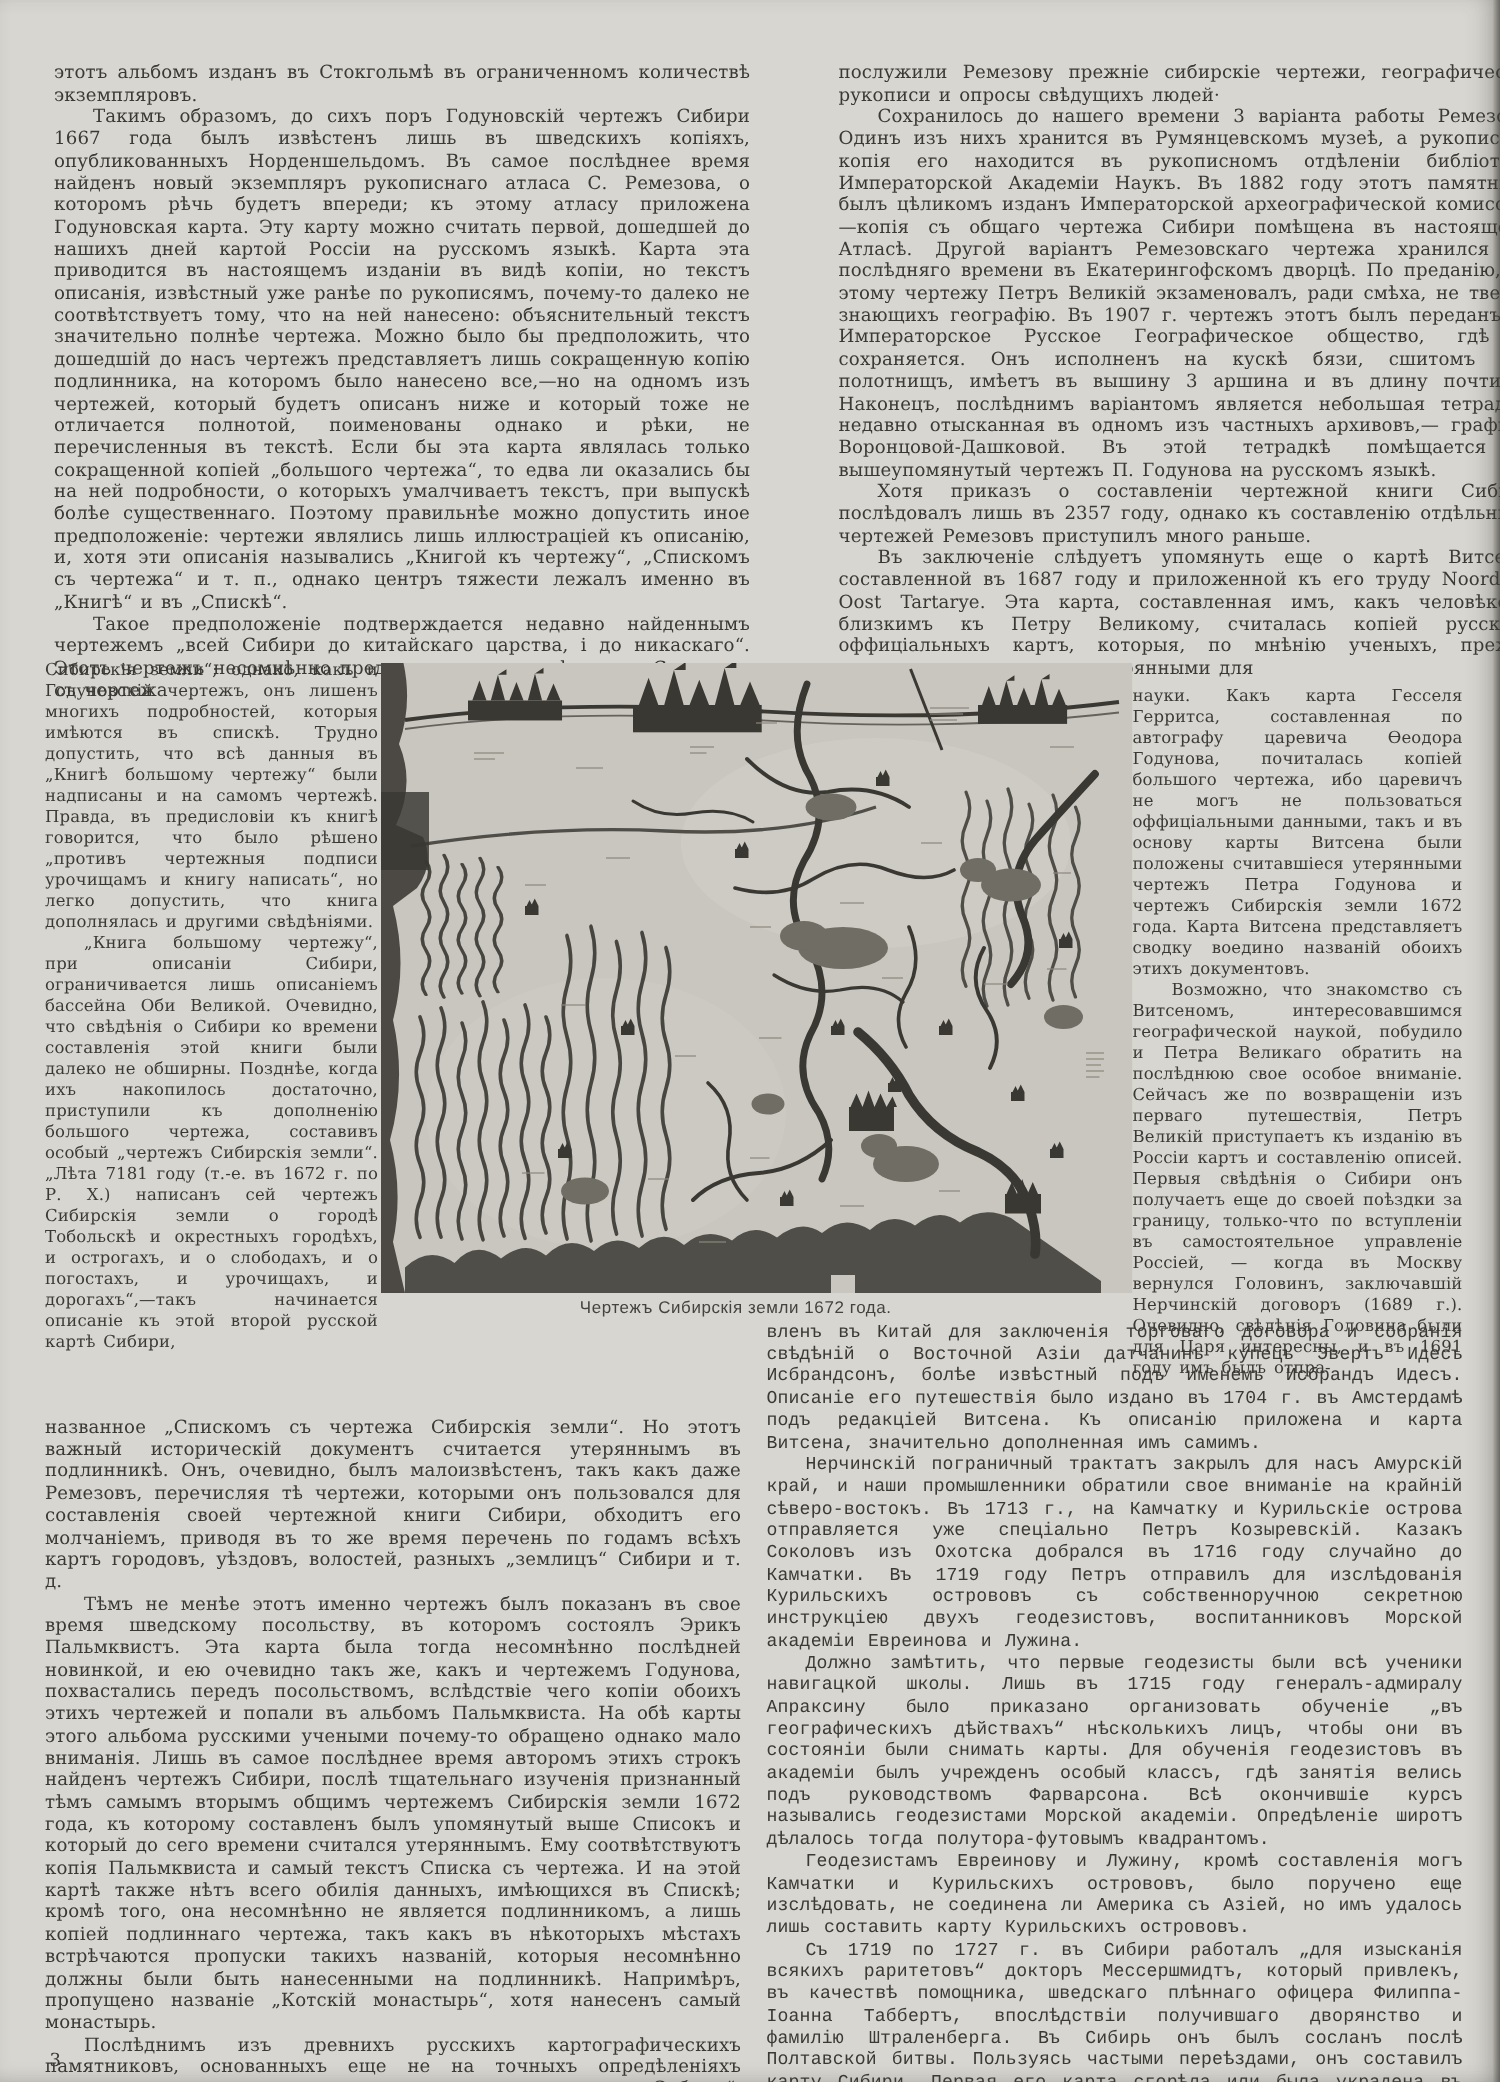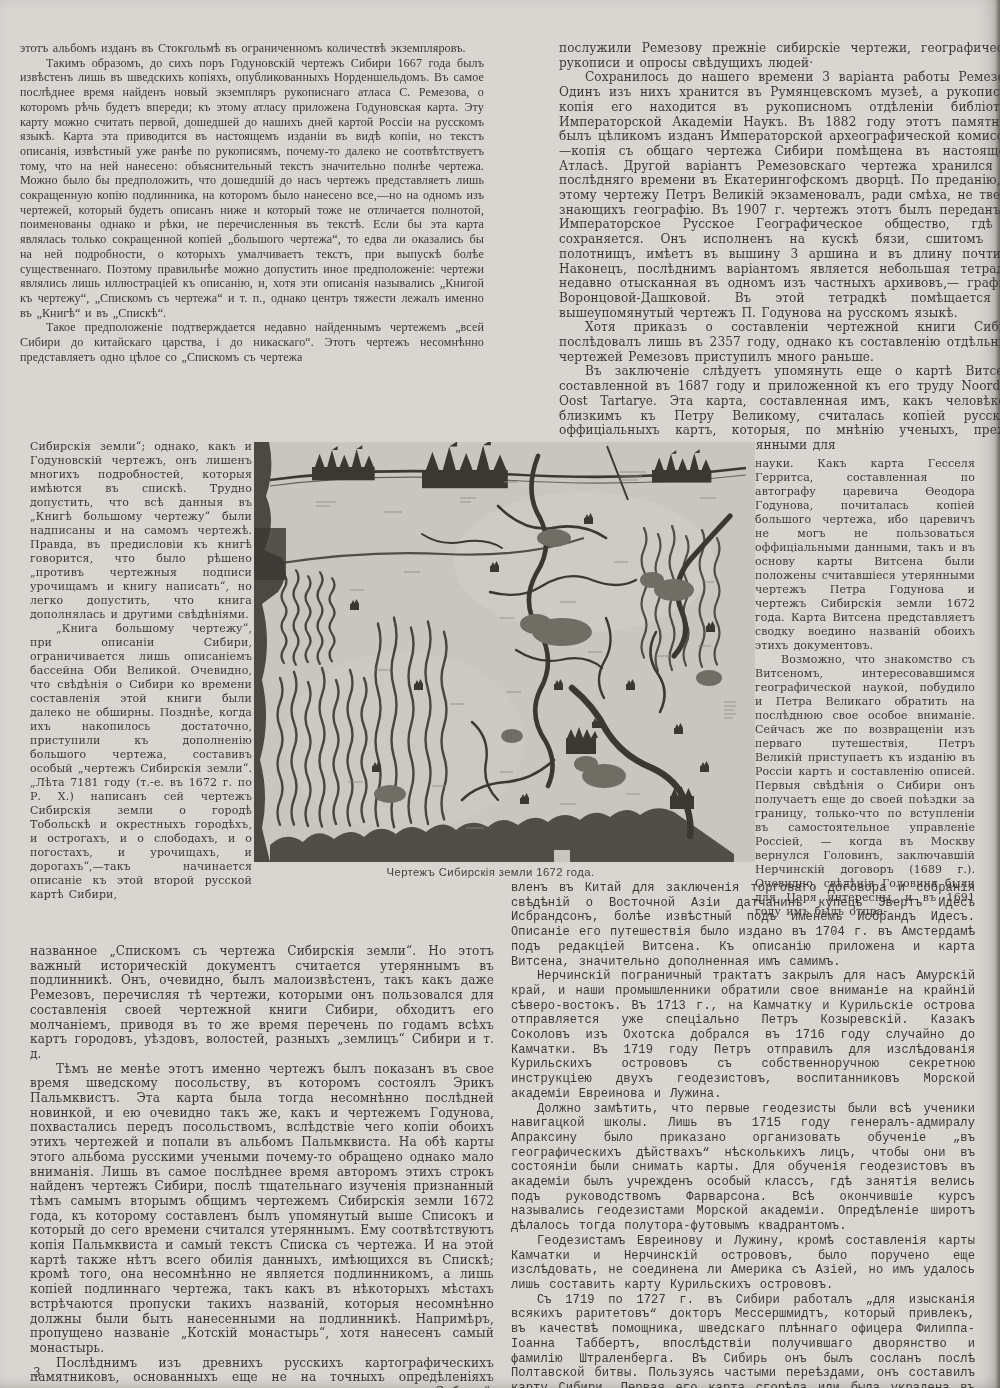--- a/index.html
+++ b/index.html
@@ -11,21 +11,21 @@
   .page{
     position:relative; width:1000px; height:1388px; background:var(--paper);
     font-family:"DejaVu Serif","Liberation Serif",serif; color:var(--ink);
     overflow:hidden;
     box-shadow:inset -14px 0 18px -10px rgba(60,58,52,.45), inset 0 -6px 14px -8px rgba(60,58,52,.25);
   }
   .tb{position:absolute; text-align:justify; font-size:12.1px; line-height:14.7px; letter-spacing:.1px;}
   .tb p{margin:0; text-indent:26px; word-spacing:1.5px;}
   .tb p:first-child{text-indent:0;}
   .tb.small{font-size:11px; line-height:14.0px;}
-  .lt{left:20px;  top:41px;  width:464px; height:400px;font-family:Liberation Serif, serif;}
+  .lt{left:36px;  top:41px;  width:464px; height:400px;}
   .ln{left:30px;  top:440px; width:222px; height:462px;}
   .lb{left:30px;  top:944px; width:464px; height:455px;}
   .rt{left:511px; top:41px;  width:464px; height:414px;margin-left:48px;}
   .rn{left:755px; top:457px; width:220px; height:418px;}
   .rb{left:511px; top:881px; width:464px; height:482px;font-family:Liberation Mono, monospace;}
   .map-figure{position:absolute; left:254px; top:442px; width:501px; height:420px;}
   .map-figure svg{display:block; width:100%; height:100%;}
   .map-caption{
     position:absolute; left:240px; top:866px; width:501px; text-align:center;
     font-family:"Liberation Sans","DejaVu Sans",sans-serif;
@@ -62,21 +62,21 @@
       <p>Въ заключеніе слѣдуетъ упомянуть еще о картѣ Витсена, составленной въ 1687 году и приложенной къ его труду Noord en Oost Tartarye. Эта карта, составленная имъ, какъ человѣкомъ близкимъ къ Петру Великому, считалась копіей русскихъ оффиціальныхъ картъ, которыя, по мнѣнію ученыхъ, прежде считались окончательно утерянными для</p>
     </div>
   <div class="tb small rn">
       <p>науки. Какъ карта Гесселя Герритса, составленная по автографу царевича Ѳеодора Годунова, почиталась копіей большого чертежа, ибо царевичъ не могъ не пользоваться оффиціальными данными, такъ и въ основу карты Витсена были положены считавшіеся утерянными чертежъ Петра Годунова и чертежъ Сибирскія земли 1672 года. Карта Витсена представляетъ сводку воедино названій обоихъ этихъ документовъ.</p>
       <p>Возможно, что знакомство съ Витсеномъ, интересовавшимся географической наукой, побудило и Петра Великаго обратить на послѣднюю свое особое вниманіе. Сейчасъ же по возвращеніи изъ перваго путешествія, Петръ Великій приступаетъ къ изданію въ Россіи картъ и составленію описей. Первыя свѣдѣнія о Сибири онъ получаетъ еще до своей поѣздки за границу, только-что по вступленіи въ самостоятельное управленіе Россіей, — когда въ Москву вернулся Головинъ, заключавшій Нерчинскій договоръ (1689 г.). Очевидно, свѣдѣнія Головина были для Царя интересны, и въ 1691 году имъ былъ отпра-</p>
     </div>
   <div class="tb rb">
       <p>вленъ въ Китай для заключенія торговаго договора и собранія свѣдѣній о Восточной Азіи датчанинъ купецъ Эвертъ Идесъ Исбрандсонъ, болѣе извѣстный подъ именемъ Исбрандъ Идесъ. Описаніе его путешествія было издано въ 1704 г. въ Амстердамѣ подъ редакціей Витсена. Къ описанію приложена и карта Витсена, значительно дополненная имъ самимъ.</p>
       <p>Нерчинскій пограничный трактатъ закрылъ для насъ Амурскій край, и наши промышленники обратили свое вниманіе на крайній сѣверо-востокъ. Въ 1713 г., на Камчатку и Курильскіе острова отправляется уже спеціально Петръ Козыревскій. Казакъ Соколовъ изъ Охотска добрался въ 1716 году случайно до Камчатки. Въ 1719 году Петръ отправилъ для изслѣдованія Курильскихъ острововъ съ собственноручною секретною инструкціею двухъ геодезистовъ, воспитанниковъ Морской академіи Евреинова и Лужина.</p>
       <p>Должно замѣтить, что первые геодезисты были всѣ ученики навигацкой школы. Лишь въ 1715 году генералъ-адмиралу Апраксину было приказано организовать обученіе „въ географическихъ дѣйствахъ“ нѣсколькихъ лицъ, чтобы они въ состояніи были снимать карты. Для обученія геодезистовъ въ академіи былъ учрежденъ особый классъ, гдѣ занятія велись подъ руководствомъ Фарварсона. Всѣ окончившіе курсъ назывались геодезистами Морской академіи. Опредѣленіе широтъ дѣлалось тогда полутора-футовымъ квадрантомъ.</p>
-      <p>Геодезистамъ Евреинову и Лужину, кромѣ составленія карты Камчатки и Нерчинскій острововъ, было поручено еще изслѣдовать, не соединена ли Америка съ Азіей, но имъ удалось лишь составить карту Курильскихъ острововъ.</p>
+      <p>Геодезистамъ Евреинову и Лужину, кромѣ составленія могъ Камчатки и Курильскихъ острововъ, было поручено еще изслѣдовать, не соединена ли Америка съ Азіей, но имъ удалось лишь составить карту Курильскихъ острововъ.</p>
       <p>Съ 1719 по 1727 г. въ Сибири работалъ „для изысканія всякихъ раритетовъ“ докторъ Мессершмидтъ, который привлекъ, въ качествѣ помощника, шведскаго плѣннаго офицера Филиппа-Іоанна Таббертъ, впослѣдствіи получившаго дворянство и фамилію Штраленберга. Въ Сибирь онъ былъ сосланъ послѣ Полтавской битвы. Пользуясь частыми переѣздами, онъ составилъ карту Сибири. Первая его карта сгорѣла или была украдена въ 1715 г. во время пожара въ Тобольскѣ; вторую карту въ 1718 году отобралъ Сибирскій губернаторъ кн. Гагаринъ и запретилъ</p>
     </div>
 
   <div class="map-figure">
     <svg viewBox="0 0 501 420" xmlns="http://www.w3.org/2000/svg">
       <defs>
         <path id="w" d="M0 0 q5 12 0 24 q-5 12 0 24 q5 12 0 24 q-5 12 0 24 q5 12 0 24 q-5 12 0 24" fill="none"></path>
         <g id="castle">
           <rect x="0" y="20" width="66" height="14"></rect>
           <path d="M3 20 L8 6 L13 20 Z M16 20 L21 2 L26 20 Z M29 20 L34 7 L39 20 Z M42 20 L47 1 L52 20 Z M55 20 L60 8 L65 20 Z"></path>

